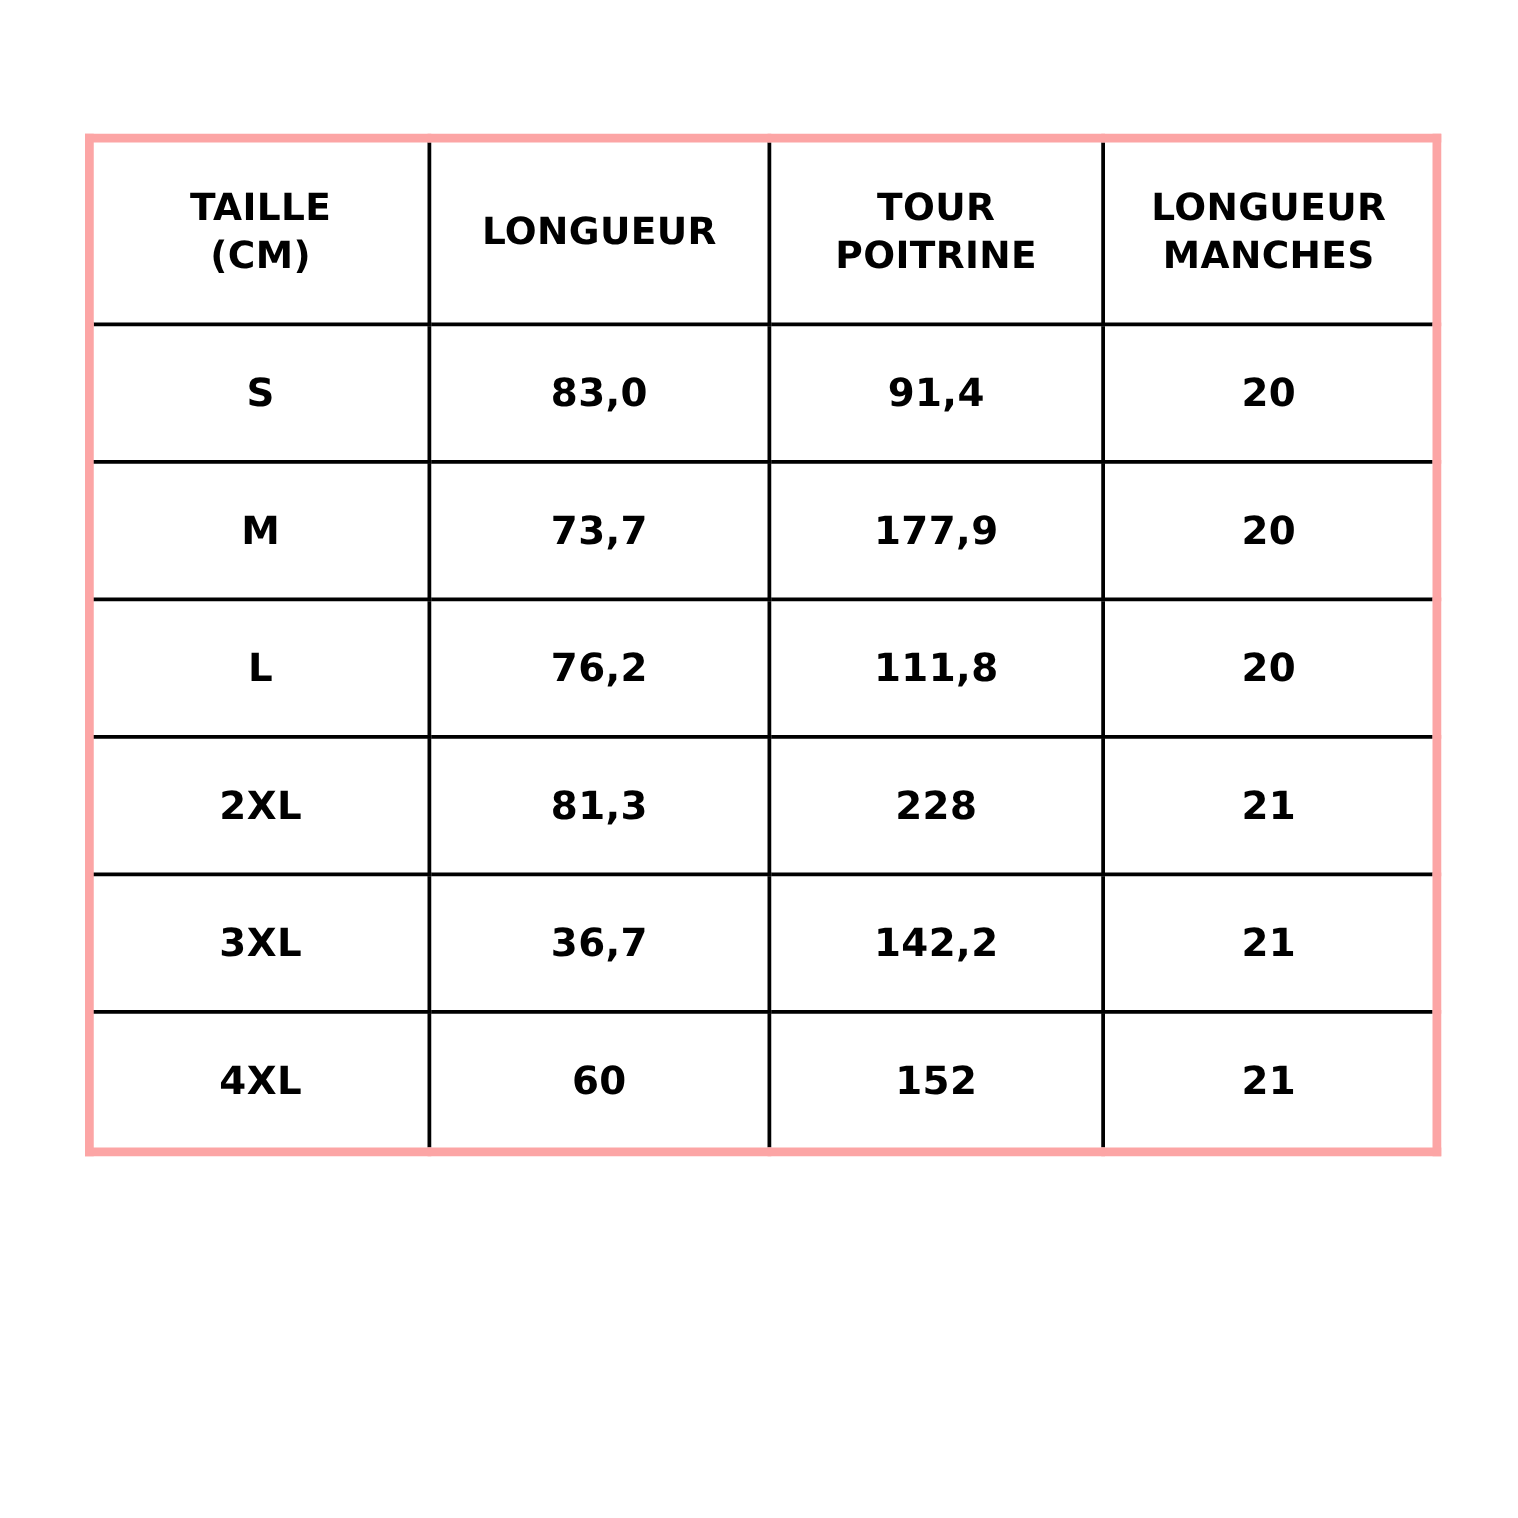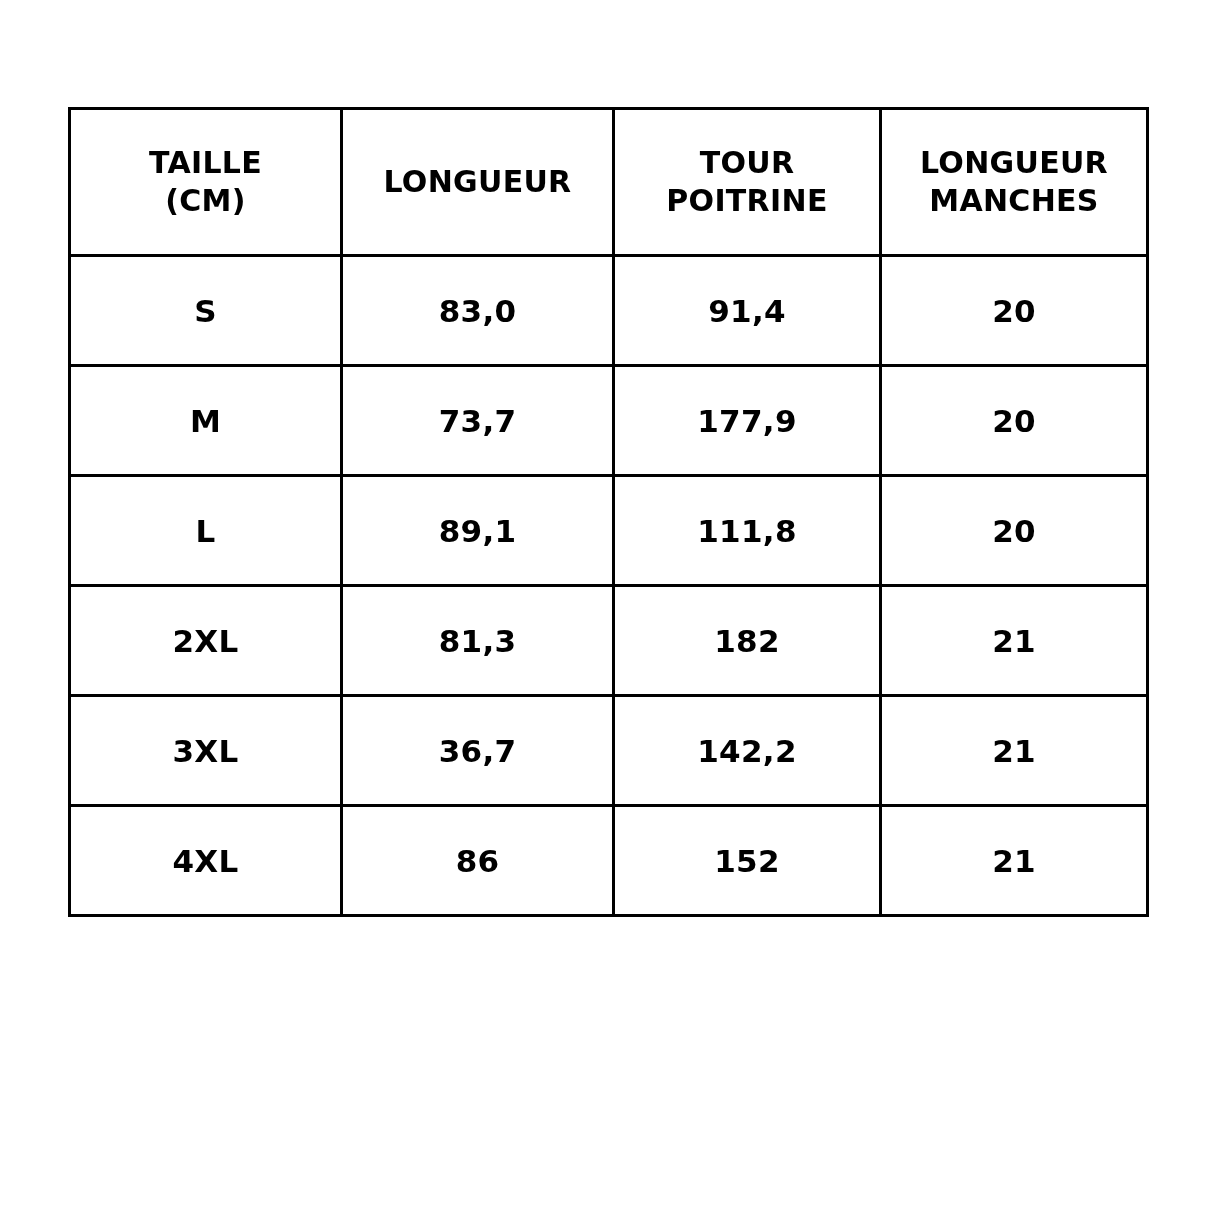--- a/index.html
+++ b/index.html
@@ -23,21 +23,21 @@
   .table-wrap {
     position: absolute;
     left: 68px;
     top: 107px;
     width: 1078px;
   }
   table.size-table {
     border-collapse: collapse;
     table-layout: fixed;
     width: 1078px;
-    border: 2px solid #fca5a5;
+    border: 7px solid #fca5a5;
   }
   table.size-table col.c0 { width: 272px; }
   table.size-table col.c1 { width: 272px; }
   table.size-table col.c2 { width: 267px; }
   table.size-table col.c3 { width: 267px; }
   table.size-table th,
   table.size-table td {
     border: 3px solid #000000;
     text-align: center;
     vertical-align: middle;
@@ -97,38 +97,38 @@
           <td>20</td>
         </tr>
         <tr>
           <td>M</td>
           <td>73,7</td>
           <td>177,9</td>
           <td>20</td>
         </tr>
         <tr>
           <td>L</td>
-          <td>89,1</td>
+          <td>76,2</td>
           <td>111,8</td>
           <td>20</td>
         </tr>
         <tr>
           <td>2XL</td>
           <td>81,3</td>
-          <td>182</td>
+          <td>228</td>
           <td>21</td>
         </tr>
         <tr>
           <td>3XL</td>
           <td>36,7</td>
           <td>142,2</td>
           <td>21</td>
         </tr>
         <tr>
           <td>4XL</td>
-          <td>86</td>
+          <td>60</td>
           <td>152</td>
           <td>21</td>
         </tr>
       </tbody>
     </table>
   </div>
 </div>
 
 </body></html>

